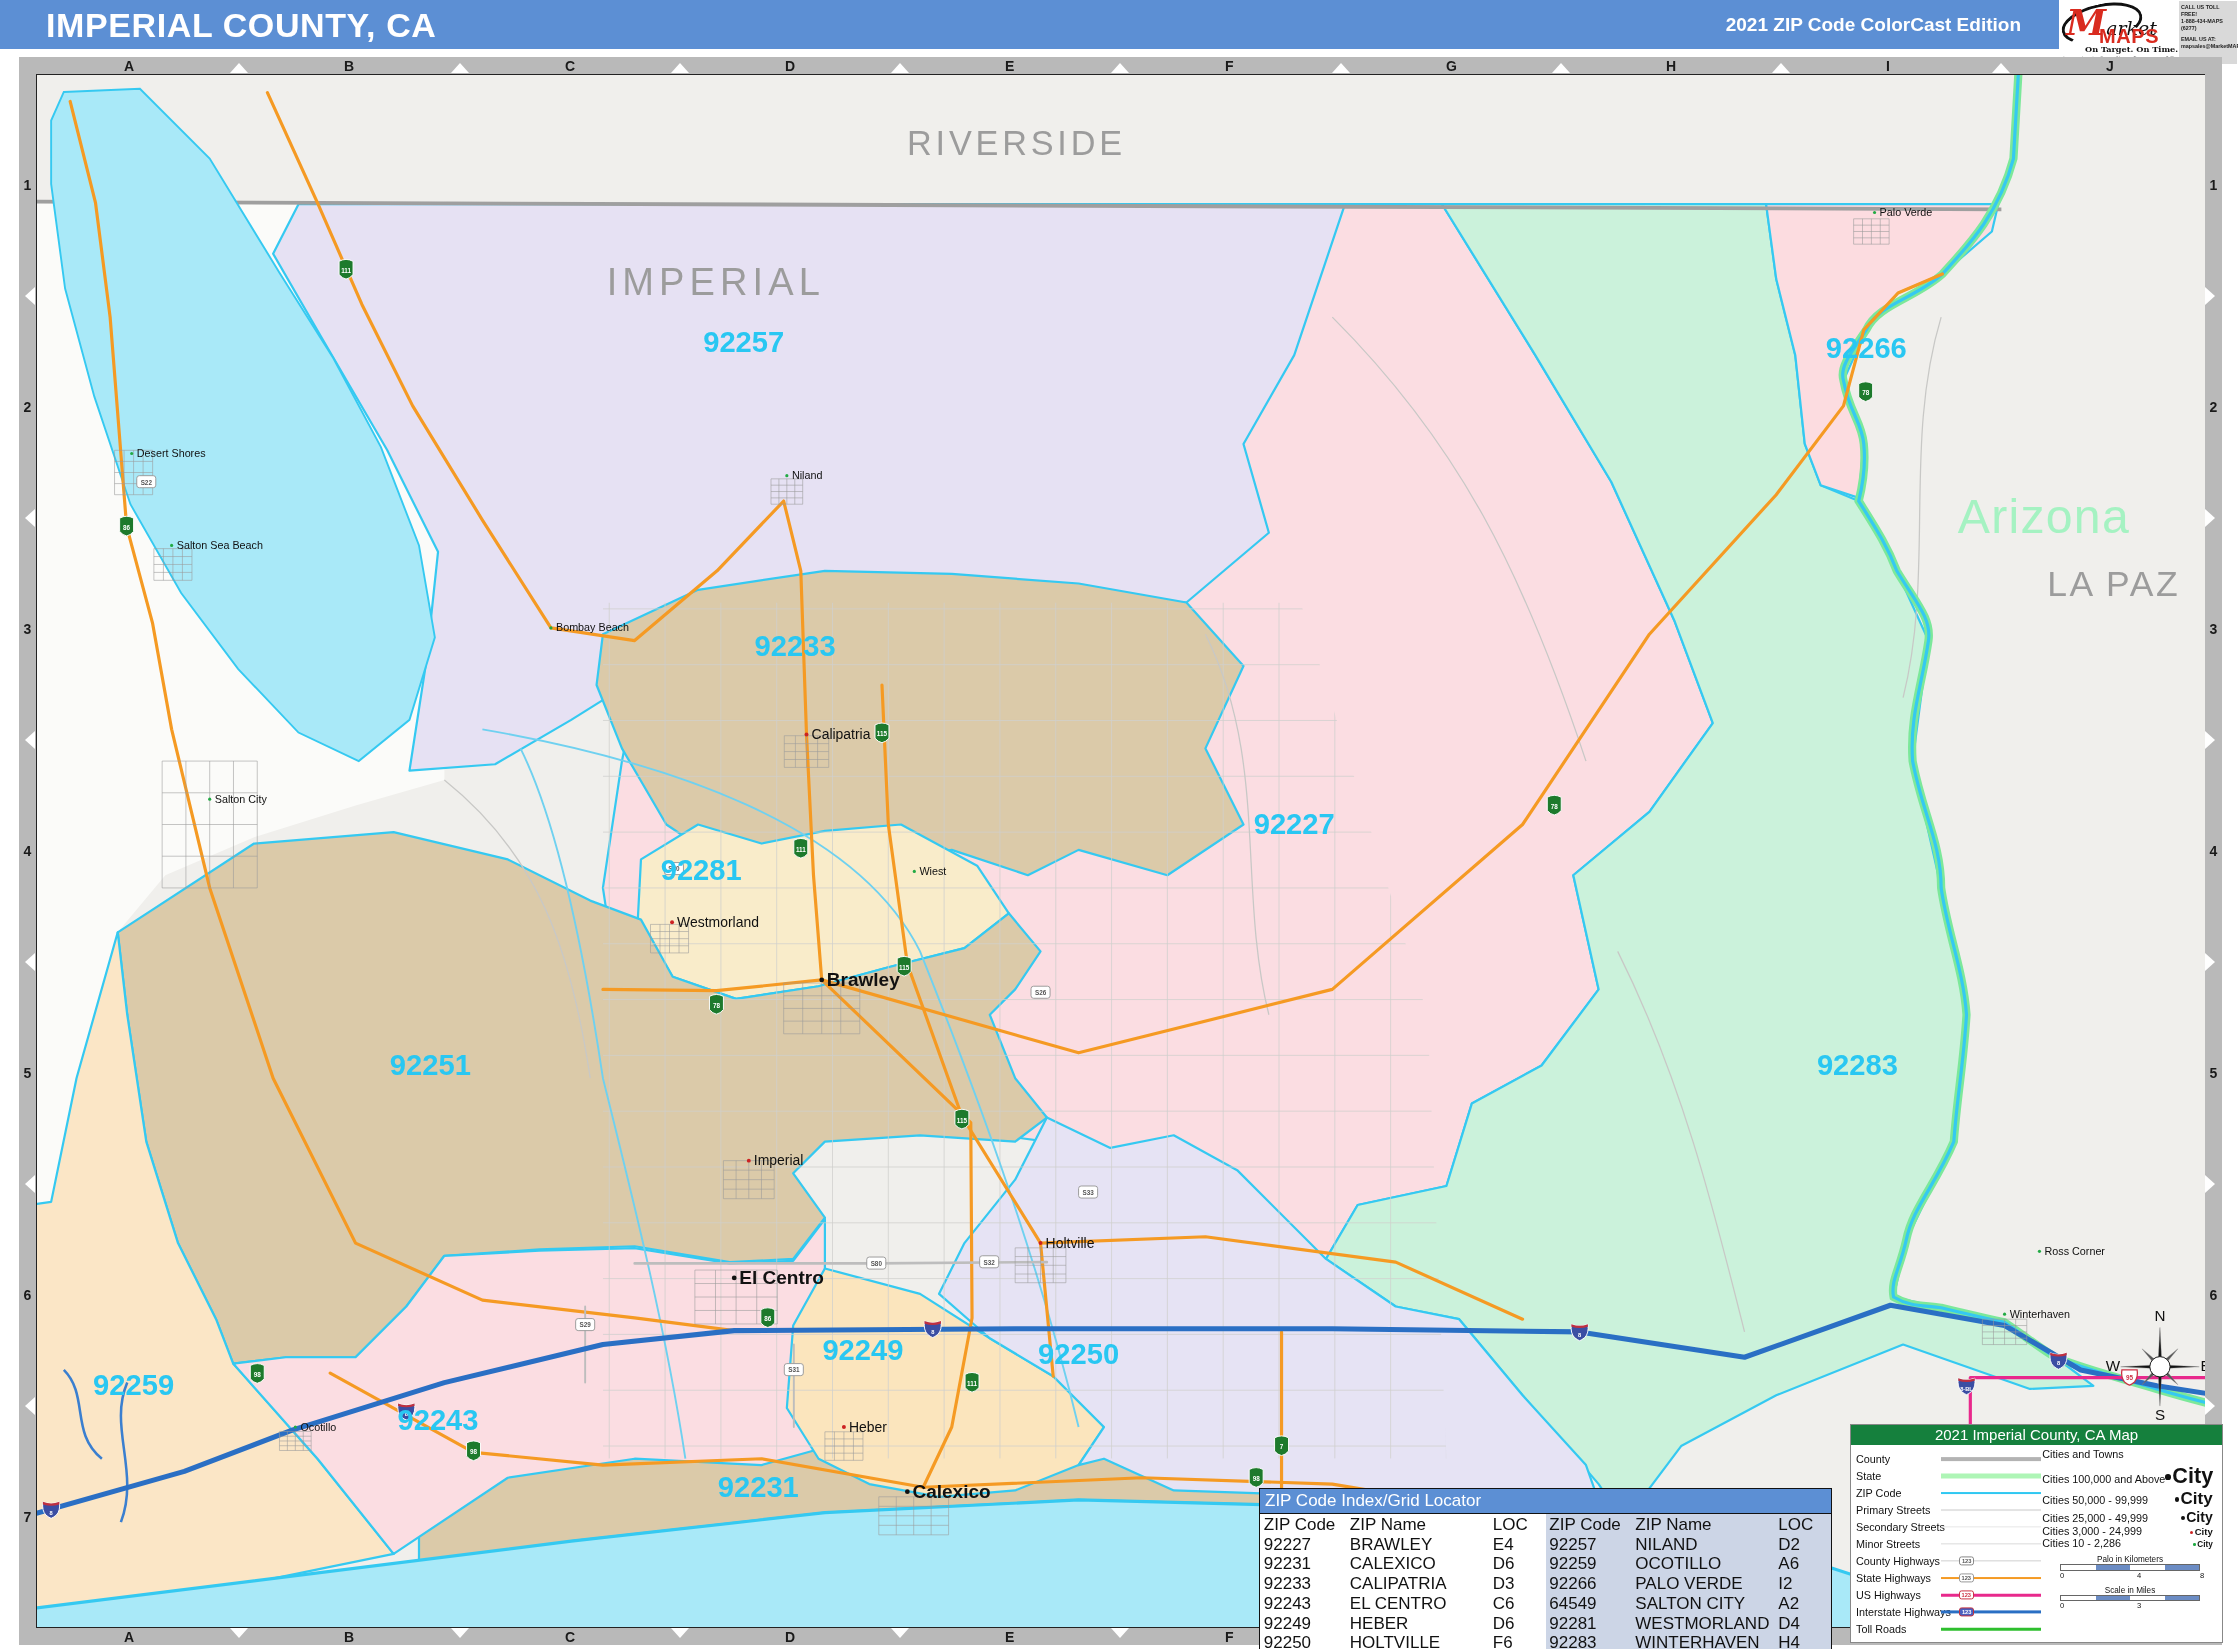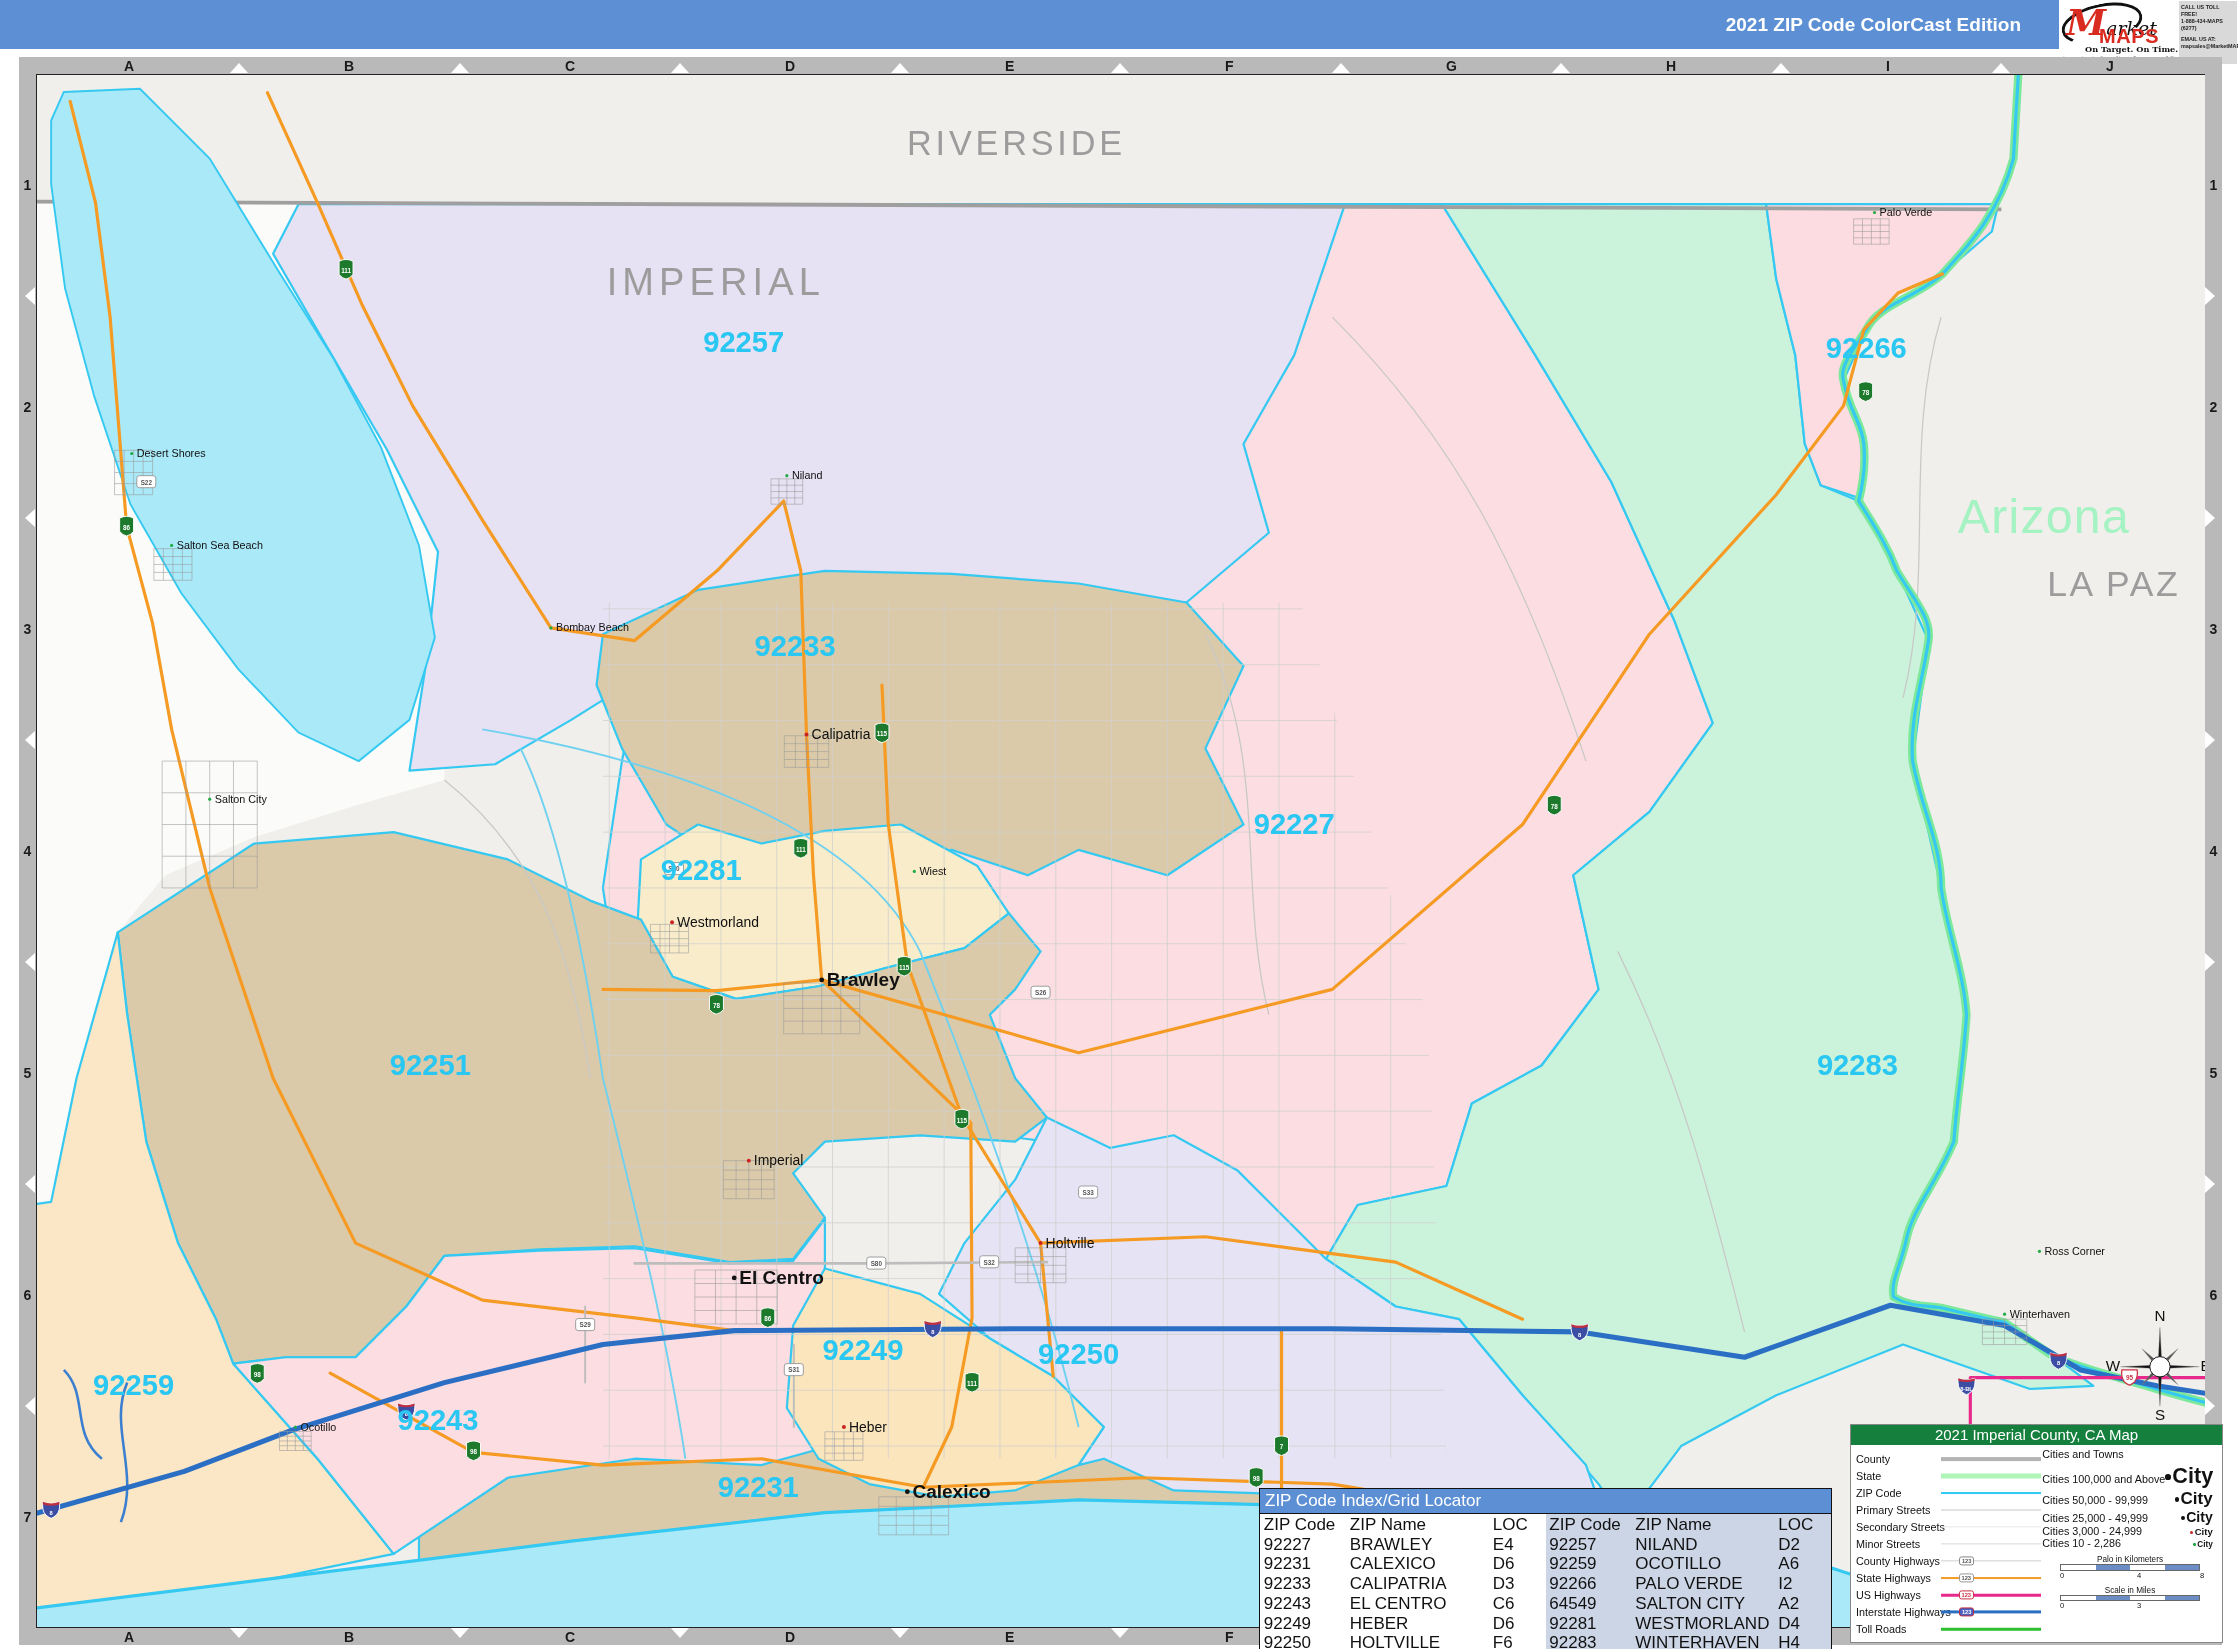--- a/index.html
+++ b/index.html
@@ -70,20 +70,21 @@
   .sb-bar div{flex:1;}
   .sb-ticks{position:relative;height:9px;font-size:7.6px;color:#111;}
   .sb-ticks span{position:absolute;top:0;}
 </style>
 </head>
 <body>
 
 <div id="page">
 
   <div id="header-bar">
+    <div id="header-title">IMPERIAL COUNTY, CA</div>
     <div id="header-edition">2021 ZIP Code ColorCast Edition</div>
   </div>
   <div id="logo">
     <div id="logo-swoosh"></div>
     <div id="logo-market"><span class="m">M</span><span class="rest">arket</span></div>
     <div id="logo-maps">MAPS</div>
     <div id="logo-tagline">On Target.  On Time.</div>
     <div id="logo-sub">America's Leading Source of Business Maps</div>
     <div id="logo-contact">
       <div>CALL US TOLL FREE!</div>

